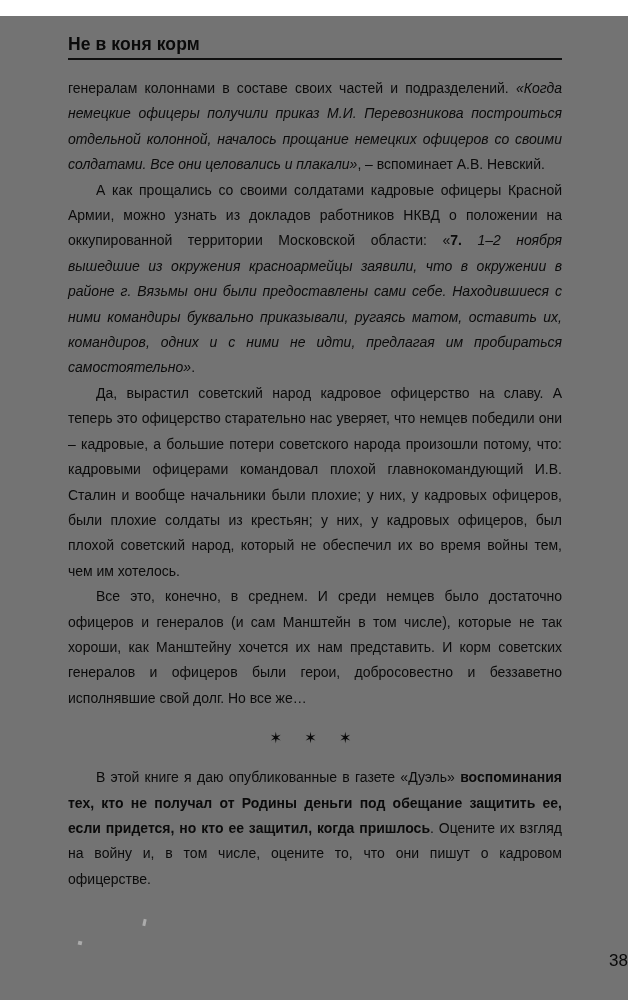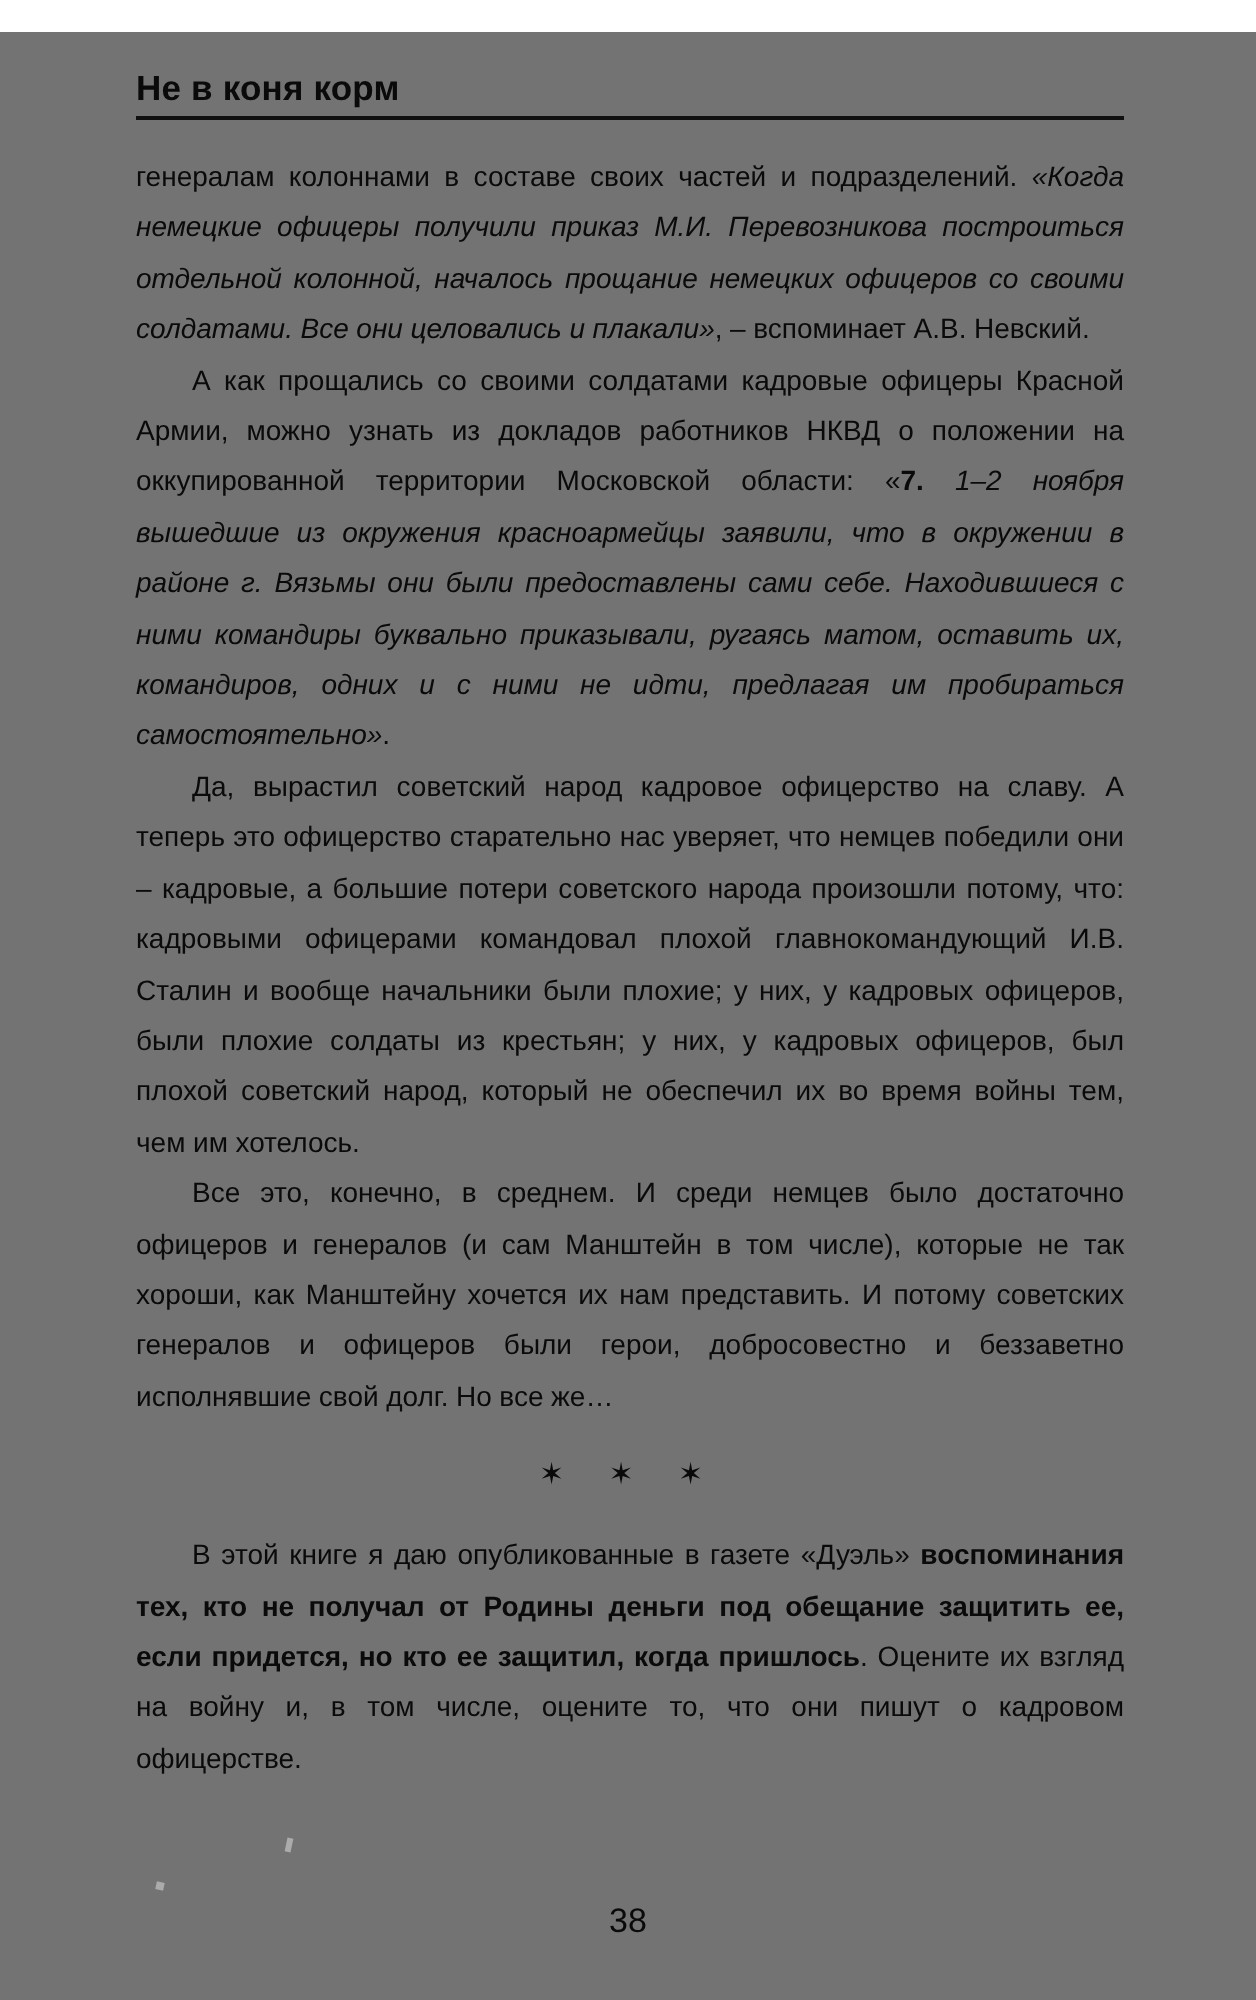--- a/index.html
+++ b/index.html
@@ -87,21 +87,21 @@
     color: #0a0a0a;
     text-indent: 0;
   }
 
   
   .folio {
     position: absolute;
     left: 0;
     right: 0;
     top: 935px;
-    text-align: center;
+    text-align: right;
     font-size: 17px;
     line-height: 20px;
     color: #0a0a0a;
   }
 
   
   .scan-speck {
     position: absolute;
     width: 3px;
     height: 7px;
@@ -128,21 +128,21 @@
 
     <p class="body">
       <span>А как прощались со своими солдатами кадровые офицеры Красной Армии, можно узнать из докладов работников НКВД о положении на оккупированной территории Московской области: «</span><span class="bold">7.</span><span class="italic"> 1–2 ноября вышедшие из окружения красноармейцы заявили, что в окружении в районе г. Вязьмы они были предоставлены сами себе. Находившиеся с ними командиры буквально приказывали, ругаясь матом, оставить их, командиров, одних и с ними не идти, предлагая им пробираться самостоятельно»</span><span>.</span>
     </p>
 
     <p class="body">
       <span>Да, вырастил советский народ кадровое офицерство на славу. А теперь это офицерство старательно нас уверяет, что немцев победили они – кадровые, а большие потери советского народа произошли потому, что: кадровыми офицерами командовал плохой главнокомандующий И.В. Сталин и вообще начальники были плохие; у них, у кадровых офицеров, были плохие солдаты из крестьян; у них, у кадровых офицеров, был плохой советский народ, который не обеспечил их во время войны тем, чем им хотелось.</span>
     </p>
 
     <p class="body">
-      <span>Все это, конечно, в среднем. И среди немцев было достаточно офицеров и генералов (и сам Манштейн в том числе), которые не так хороши, как Манштейну хочется их нам представить. И потому советских генералов и офицеров были герои, добросовестно и беззаветно исполнявшие свой долг. Но все же…</span>
+      <span>Все это, конечно, в среднем. И среди немцев было достаточно офицеров и генералов (и сам Манштейн в том числе), которые не так хороши, как Манштейну хочется их нам представить. И корм советских генералов и офицеров были герои, добросовестно и беззаветно исполнявшие свой долг. Но все же…</span>
     </p>
 
     <div class="section-break">✶ ✶ ✶</div>
 
     <p class="body">
       <span>В этой книге я даю опубликованные в газете «Дуэль» </span><span class="bold">воспоминания тех, кто не получал от Родины деньги под обещание защитить ее, если придется, но кто ее защитил, когда пришлось</span><span>. Оцените их взгляд на войну и, в том числе, оцените то, что они пишут о кадровом офицерстве.</span>
     </p>
 
   </div>
 

